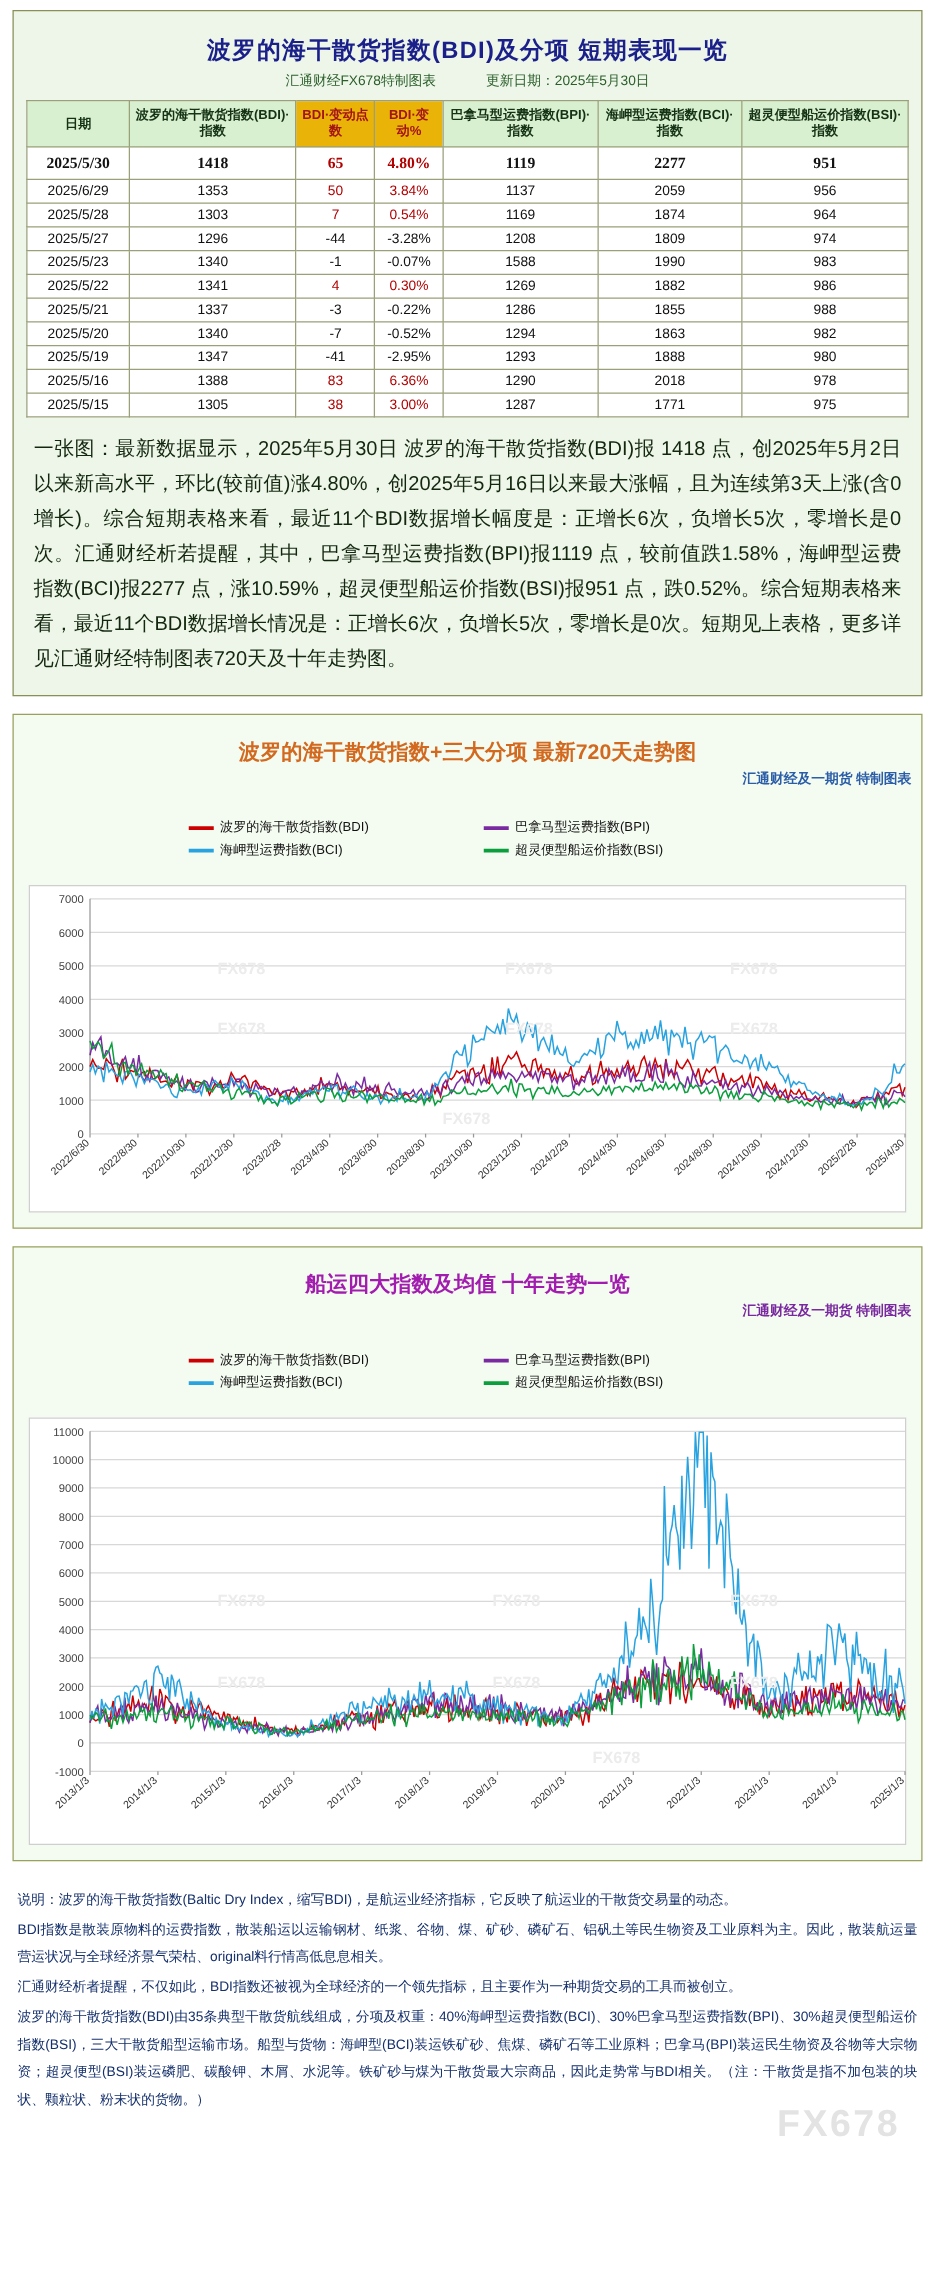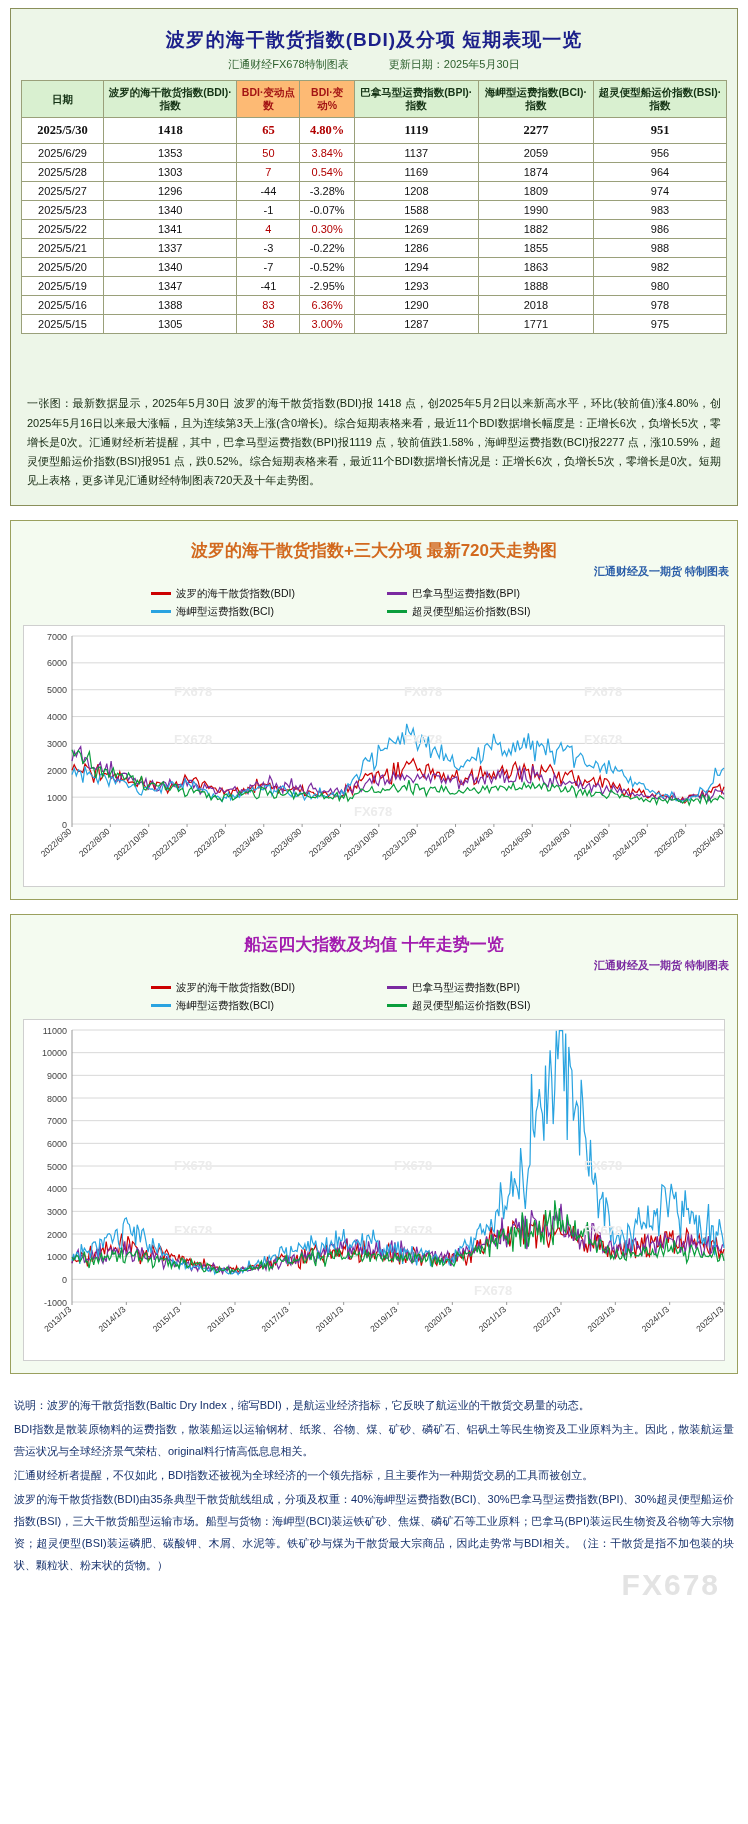--- a/index.html
+++ b/index.html
@@ -47,39 +47,38 @@
     padding: 3px 2px;
   }
   table.bdi thead th {
     background: #d9f0d0;
     font-weight: bold;
     color: #143214;
     line-height: 1.25;
     font-size: 10.5px;
     padding: 5px 2px;
   }
-  table.bdi thead th.hl { background: #fdba74; color:#a31414; }
+  table.bdi thead th.hl { background: #eab308; color:#a31414; }
   table.bdi thead th.date-h { width: 82px; }
   table.bdi tbody tr td { background:#fff; }
   table.bdi tbody tr.first td {
     font-weight: bold;
     font-size: 12.5px;
     padding: 5px 2px;
     font-family: Liberation Serif, serif;
   }
   .pos { color:#b10000; }
   .neg { color:#111; }
 
   .note {
-    font-size: 11px;
+    font-size: 16px;
     line-height: 1.75;
     color: #13270f;
     padding: 12px 6px 2px 6px;
     text-align: justify;
-    margin-top: 48px;
   }
 
   
   .chart-panel { background:#f4fbf0; border:1px solid #9aa05e; padding: 10px 8px 8px 8px; }
   .chart-title {
     text-align:center;
     font-size: 17px;
     font-weight: bold;
     color: #d2691e;
     padding: 8px 0 2px 0;
@@ -94,21 +93,21 @@
   }
   .chart-sub.purple { color:#7a2aa0; }
   .legend {
     display:flex;
     flex-wrap: wrap;
     justify-content:center;
     gap: 4px 26px;
     font-size: 10.5px;
     padding: 2px 30px 4px 30px;
     max-width: 520px;
-    margin: 0 auto;
+    margin: 17px auto;
   }
   .legend .li { display:flex; align-items:center; gap:5px; width: 210px; }
   .legend .sw { width: 20px; height: 3px; display:inline-block; }
   .chart-box { background:#fff; border:1px solid #cfcfcf; margin: 2px 4px 4px 4px; }
   .chart-box svg { display:block; }
 
   
   .explain {
     font-size: 11px;
     line-height: 2.0;

